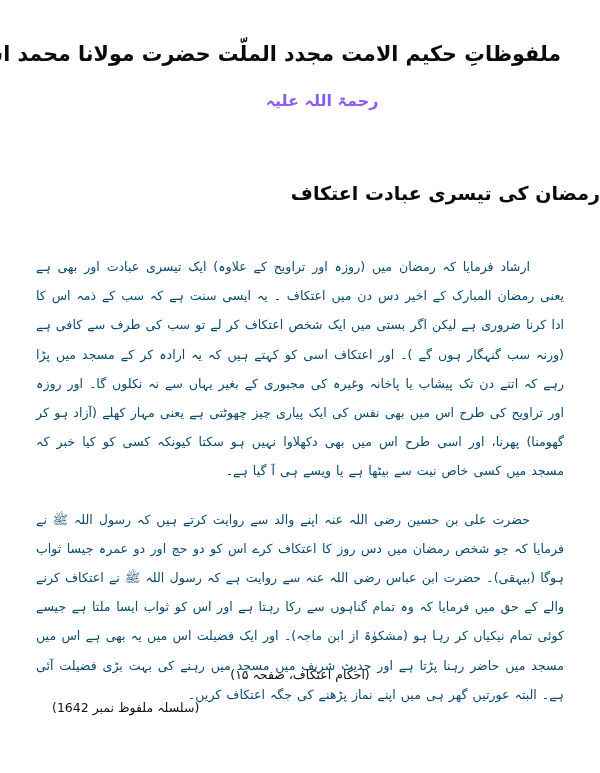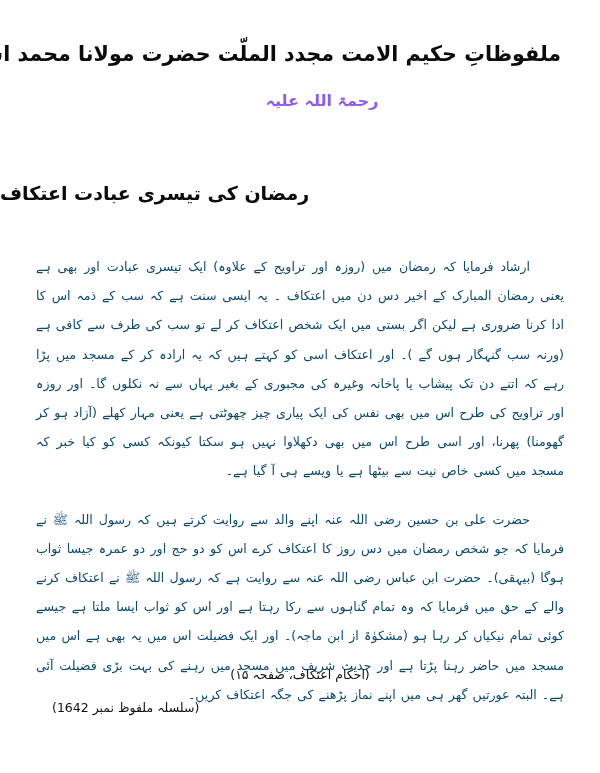--- a/index.html
+++ b/index.html
@@ -48,21 +48,21 @@
     color: #8b5cf6;
     padding-left: 44px;
   }
 
   
   .section-heading {
     position: absolute;
     top: 182px;
     left: 0;
     right: 0;
-    text-align: left;
+    text-align: right;
     font-size: 19px;
     font-weight: 700;
     direction: rtl;
     color: #0b0b0b;
   }
 
   
   .body-area {
     position: absolute;
     top: 252px;

